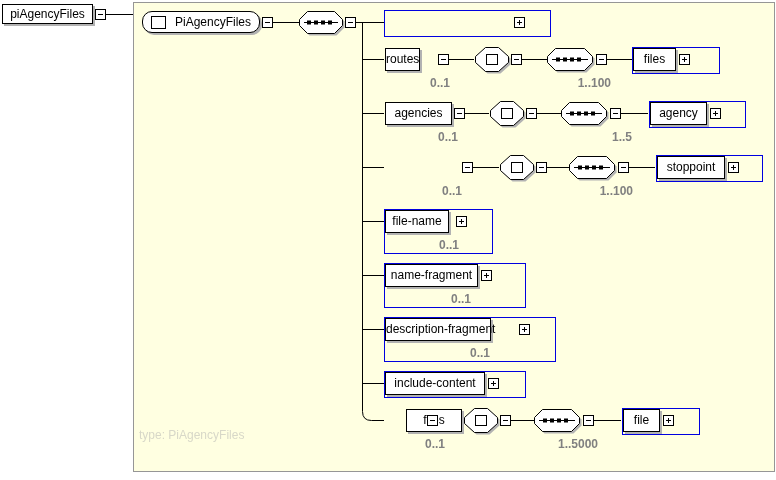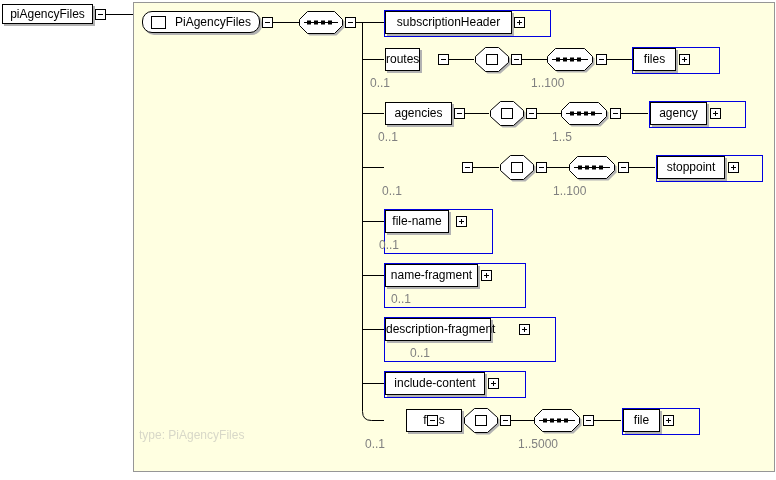--- a/index.html
+++ b/index.html
@@ -20,21 +20,21 @@
        font-size:12px;line-height:18px;text-align:center;color:#000;}
   .mainbox{position:absolute;box-sizing:border-box;height:22px;background:var(--boxbg);
        border:1px solid var(--boxborder);border-radius:10px;box-shadow:2px 2px 0 var(--shadow);
        font-size:12px;display:flex;align-items:center;padding:0 8px;gap:9px;color:#000;}
   .ctsq{display:inline-block;width:13px;height:11px;border:1px solid #000;background:#fff;}
   .frame{position:absolute;box-sizing:border-box;border:1px solid var(--frame);}
   .toggle{position:absolute;width:11px;height:11px;box-sizing:border-box;background:#fff;
           border:1px solid #000;}
   .toggle::before{content:"";position:absolute;left:2px;right:2px;top:4px;height:1px;background:#000;}
   .toggle.plus::after{content:"";position:absolute;top:2px;bottom:2px;left:4px;width:1px;background:#000;}
-  .occ{position:absolute;width:80px;text-align:left;font-size:12px;color:var(--muted);white-space:nowrap;}
+  .occ{position:absolute;width:80px;text-align:right;font-size:12px;color:var(--muted);white-space:nowrap;font-weight:bold;}
   .icon{position:absolute;}
   .watermark{position:absolute;left:139px;top:428px;font-size:12px;color:var(--watermark);}
 </style>
 </head>
 <body>
 
 <div class="stage">
 
   <div class="canvas"></div>
   <div class="watermark">type: PiAgencyFiles</div>
@@ -81,21 +81,20 @@
     <polygon points="8.5,0.5 35.5,0.5 43.5,8.5 43.5,14.5 35.5,22.5 8.5,22.5 0.5,14.5 0.5,8.5" fill="#fff" stroke="#000"></polygon>
     <line x1="5" y1="11.5" x2="39" y2="11.5" stroke="#000"></line>
     <rect x="8" y="9.5" width="4" height="4" fill="#000"></rect>
       <rect x="15" y="9.5" width="4" height="4" fill="#000"></rect>
     <rect x="22" y="9.5" width="4" height="4" fill="#000"></rect>
       <rect x="29" y="9.5" width="4" height="4" fill="#000"></rect>
   </svg>
   <div class="toggle" style="left:345px;top:17px"></div>
 
   <div class="frame" style="left:384px;top:10px;width:167px;height:27px"></div>
-  <div class="box" style="left:385px;top:11px;width:127px">subscriptionHeader</div>
   <div class="toggle plus" style="left:514px;top:17px"></div>
 
   <div class="box" style="left:385px;top:48px;width:35px">routes</div>
   <div class="toggle" style="left:438px;top:54px"></div>
   <div class="occ" style="left:370px;top:76px">0..1</div>
   <svg class="icon" style="left:475px;top:47px" width="36" height="27">
     <polygon points="12.5,2.5 25.5,2.5 35.5,11.5 35.5,17.5 25.5,26.5 12.5,26.5 2.5,17.5 2.5,11.5" fill="#b2b2b2"></polygon>
     <polygon points="10.5,0.5 23.5,0.5 33.5,9.5 33.5,15.5 23.5,24.5 10.5,24.5 0.5,15.5 0.5,9.5" fill="#fff" stroke="#000"></polygon>
     <rect x="11.5" y="7.5" width="11" height="10" fill="#fff" stroke="#000"></rect>
   </svg>

